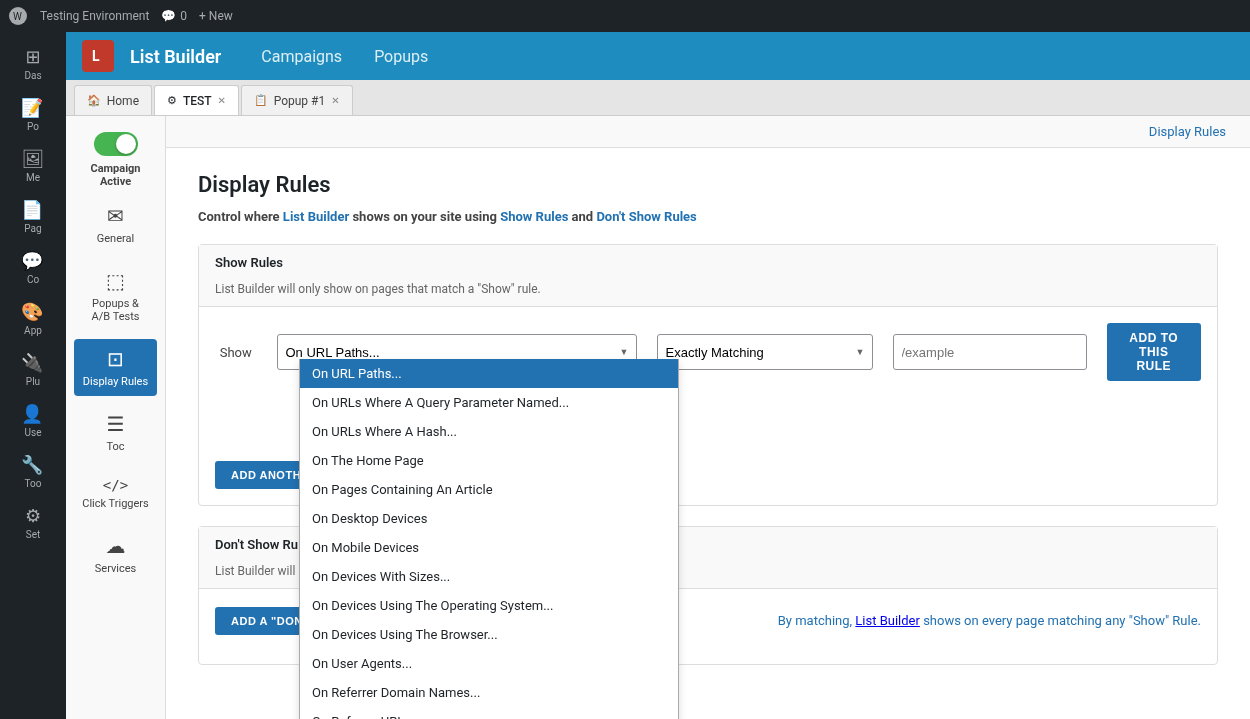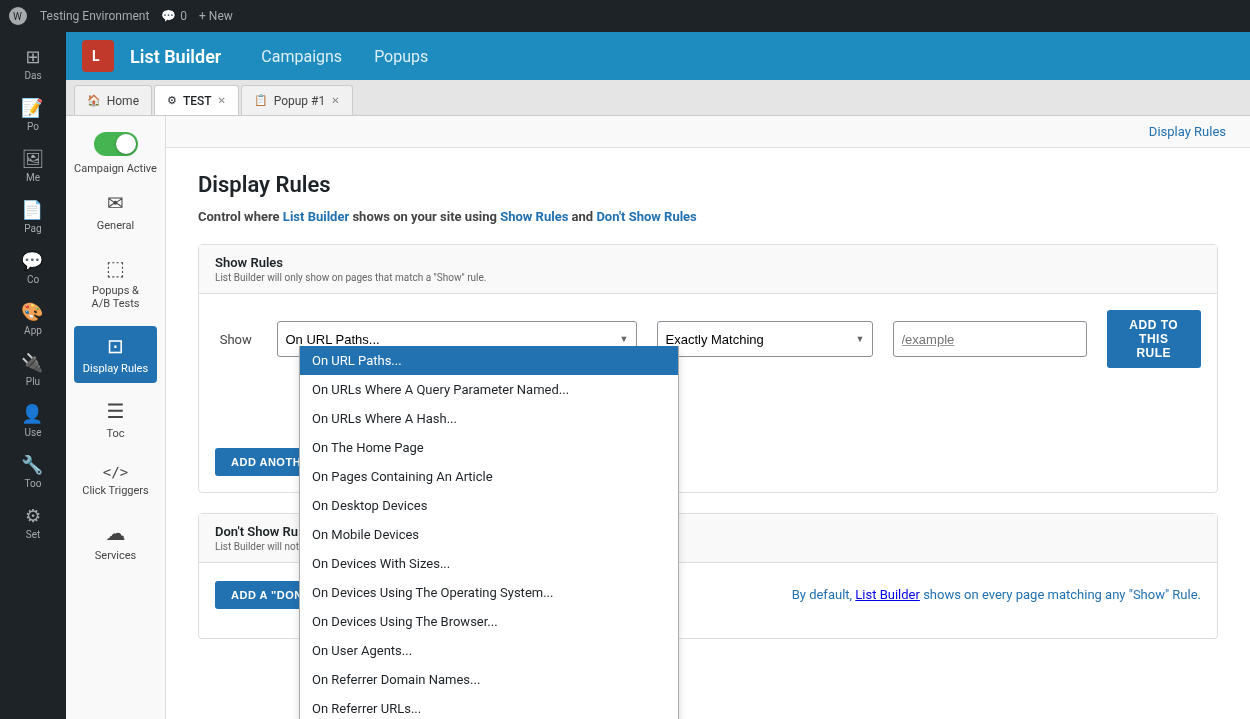--- a/index.html
+++ b/index.html
@@ -154,21 +154,21 @@
       content: '';
       position: absolute;
       width: 20px;
       height: 20px;
       background: white;
       border-radius: 50%;
       top: 2px;
       right: 2px;
       box-shadow: 0 1px 3px rgba(0,0,0,0.3);
     }
-    .toggle-label { font-size: 11px; color: #444; text-align: center; font-weight: 400; }
+    .toggle-label { font-size: 11px; color: #444; text-align: center; font-weight: 700; }
 
     .side-panel-item {
       display: flex;
       flex-direction: column;
       align-items: center;
       gap: 4px;
       cursor: pointer;
       padding: 8px;
       width: 100%;
       border-radius: 4px;
@@ -211,21 +211,21 @@
       border-radius: 4px;
       margin-bottom: 20px;
       overflow: visible;
     }
     .rules-section-header {
       background: #f9f9f9;
       padding: 10px 16px;
       border-bottom: 1px solid #ddd;
     }
     .rules-section-title { font-weight: 600; color: #1d2327; font-size: 13px; }
-    .rules-section-desc { color: #666; font-size: 10px; margin-top: 2px; }
+    .rules-section-desc { color: #666; font-size: 12px; margin-top: 12px; }
 
     .rules-section-body { padding: 16px; }
 
     .rule-row {
       display: flex;
       align-items: center;
       gap: 20px;
       margin-bottom: 12px;
       position: relative;
     }
@@ -259,21 +259,20 @@
     .rule-select-match { width: 216px; }
 
     .rule-input {
       flex: 1;
       height: 36px;
       border: 1px solid #8c8f94;
       border-radius: 3px;
       padding: 0 8px;
       font-size: 13px;
       color: #999;
-      text-decoration: underline;
     }
 
     .btn-add-rule {
       background: #2271b1;
       color: white;
       border: none;
       border-radius: 3px;
       padding: 8px 16px;
       font-size: 12px;
       font-weight: 600;
@@ -516,21 +515,21 @@
           <div class="rules-section">
             <div class="rules-section-header">
               <div class="rules-section-title">Don't Show Rules</div>
               <div class="rules-section-desc">List Builder will not show on pages that match a "Don't Show" rule.</div>
             </div>
             <div class="rules-section-body">
               <div class="rule-row">
                 <button class="btn-another">ADD A "DON'T SHOW" RULE</button>
                 <div style="flex:1;"></div>
                 <p class="default-text">
-                  <span>By default, </span><a href="#">List Builder</a><span> shows on every page matching any "Show" Rule.</span>
+                  <span>By matching, </span><a href="#">List Builder</a><span> shows on every page matching any "Show" Rule.</span>
                 </p>
               </div>
             </div>
           </div>
         </div>
       </div>
     </div>
   </div>
 </div>
 

